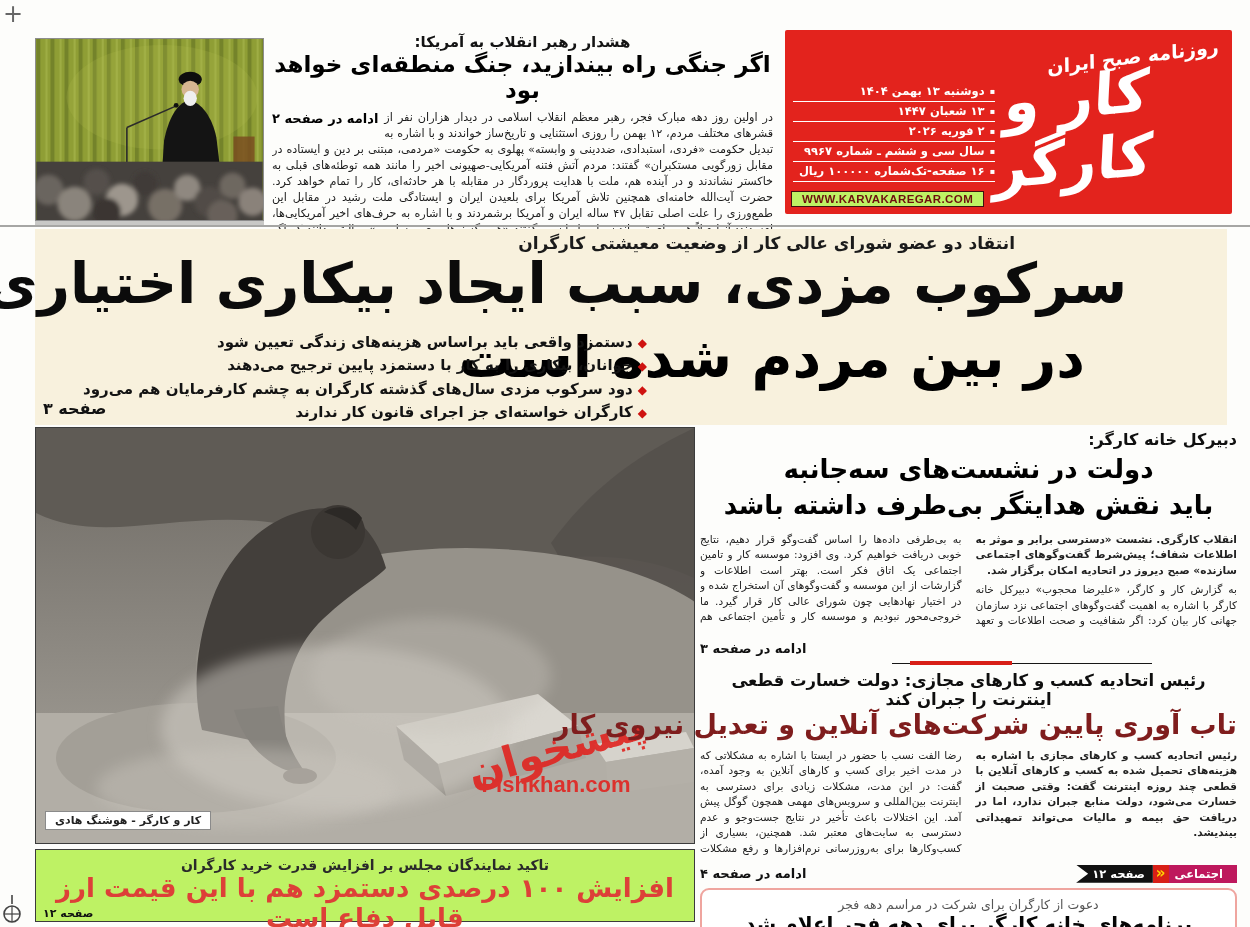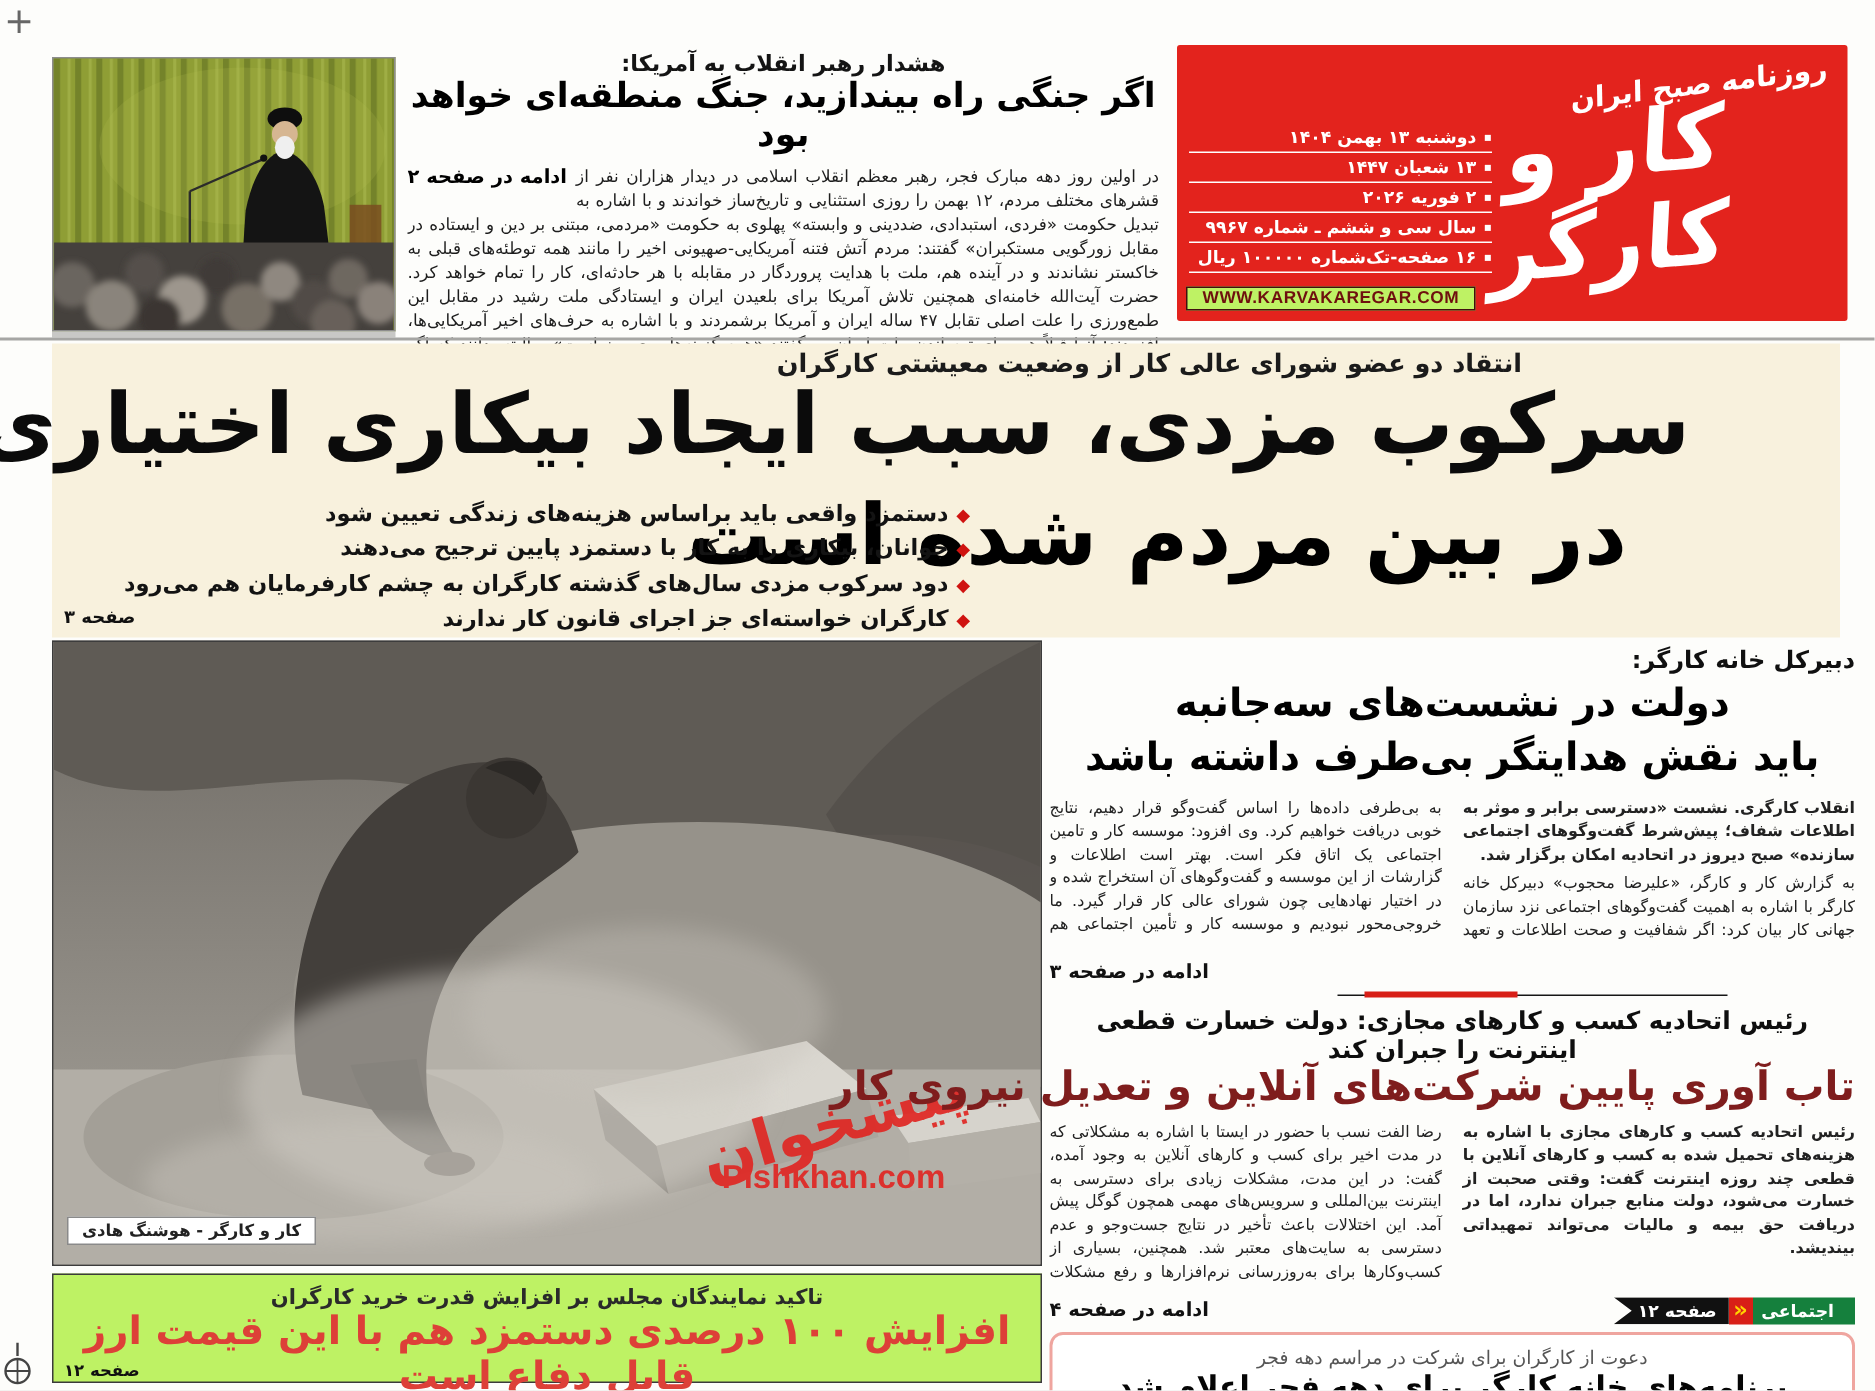--- a/index.html
+++ b/index.html
@@ -36,21 +36,21 @@
   
   .main-block{position:absolute;left:35px;top:229px;width:1192px;height:196px;background:#f8f1dd;}
   .main-kicker{position:absolute;top:4px;right:212px;font-size:17px;font-weight:bold;color:#1b1b1b;}
   .main-line1{position:absolute;top:22px;right:100px;left:55px;text-align:center;
               font-size:56px;font-weight:bold;color:#0b0b0b;white-space:nowrap;}
   .main-line2{position:absolute;top:96px;right:142px;width:480px;text-align:center;
               font-size:56px;font-weight:bold;color:#000000;white-space:nowrap;}
   .main-bullets{position:absolute;right:580px;top:102px;width:575px;text-align:right;
                 font-size:15px;font-weight:bold;line-height:1.55;color:#131313;}
   .main-bullets .b-ico{color:#cf1310;font-size:12px;margin-left:5px;}
-  .main-pageref{position:absolute;left:8px;bottom:7px;font-size:12px;font-weight:bold;}
+  .main-pageref{position:absolute;left:8px;bottom:7px;font-size:16px;font-weight:bold;}
   
   .worker-photo{position:absolute;left:35px;top:427px;width:660px;height:417px;border:1px solid #3c3c3c;
                 background:#8e8a84;box-sizing:border-box;}
   .worker-photo svg{display:block;width:100%;height:100%;}
   .photo-caption{position:absolute;left:9px;bottom:13px;background:#fff;border:1px solid #8a8a8a;
                  padding:2px 9px;font-size:11px;font-weight:bold;color:#222;}
   .watermark{position:absolute;left:415px;top:300px;width:210px;text-align:center;color:#e02723;opacity:.92;}
   .wm-fa{display:inline-block;font-size:42px;font-weight:bold;transform:rotate(-16deg);line-height:1;}
   .wm-en{font-size:22px;font-weight:bold;font-family:"Liberation Sans",sans-serif;direction:ltr;margin-top:2px;}
   
@@ -63,21 +63,21 @@
   .art-body p{margin:0;}
   .art-continued{text-align:left;font-weight:bold;font-size:13px;margin-top:1px;}
   .col-divider{position:relative;height:1px;background:#161616;width:260px;margin:7px 85px 7px auto;}
   .col-divider .red-seg{position:absolute;left:18px;top:-1.5px;width:102px;height:4px;background:#d81f17;}
   .artB-kicker{text-align:center;font-size:16.5px;font-weight:bold;color:#0e0e0e;margin-top:6px;}
   .artB-h{text-align:center;font-size:27px;font-weight:bold;color:#7f1d1d;margin-top:3px;white-space:nowrap;}
   .artB-body{height:117px;}
   .artB-foot{display:flex;justify-content:space-between;align-items:center;margin-top:0px;}
   
   .tag{display:flex;align-items:stretch;height:18px;direction:rtl;font-weight:bold;font-size:11.5px;}
-  .tag-section{background:#15803d;color:#fff;display:flex;align-items:center;padding:0 14px 0 6px;}
+  .tag-section{background:#be185d;color:#fff;display:flex;align-items:center;padding:0 14px 0 6px;}
   .tag-chev{background:#d81f17;color:#ffd400;display:flex;align-items:center;font-size:15px;padding:0 3px 2px 3px;}
   .tag-page{background:#111;color:#fff;display:flex;align-items:center;padding:0 8px 0 16px;
             clip-path:polygon(0 0,100% 0,100% 100%,0 100%,12px 50%);}
   
   .fajr-box{margin-top:5px;border:2px solid #efa59f;border-radius:9px;background:#fff;height:64px;
             text-align:center;padding-top:7px;box-sizing:content-box;}
   .fajr-kicker{font-size:12.5px;color:#555;}
   .fajr-h{font-size:20px;font-weight:bold;color:#050505;margin-top:6px;}
   
   .wage-box{position:absolute;left:35px;top:849px;width:660px;height:73px;border:1.5px solid #3b3b3b;

